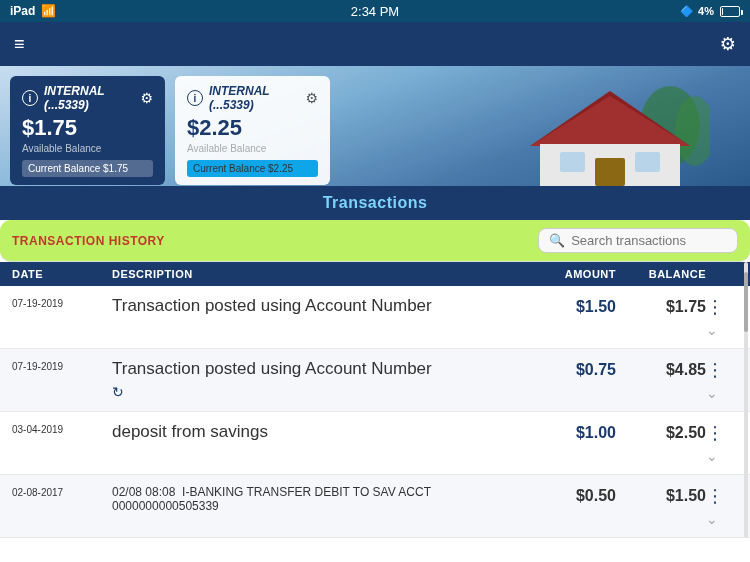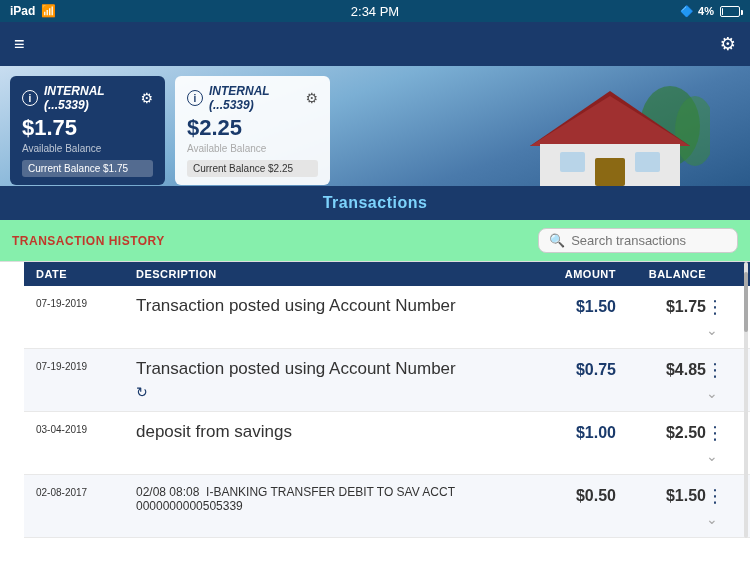--- a/index.html
+++ b/index.html
@@ -99,21 +99,21 @@
     .account-card.selected .available-label { color: rgba(255,255,255,0.7); }
     .current-balance-bar {
       margin-top: 6px;
       background: rgba(255,255,255,0.25);
       border-radius: 3px;
       padding: 3px 6px;
       font-size: 10px;
       color: white;
     }
     .account-card:not(.selected) .current-balance-bar {
-      background: #e5e5e5;
+      background: #0ea5e9;
       color: #333;
     }
 
     
     .transactions-header {
       background: #1a3a6b;
       color: #7dd3fc;
       text-align: center;
       padding: 8px 0;
       font-size: 16px;
@@ -121,21 +121,22 @@
       letter-spacing: 0.5px;
     }
 
     
     .history-bar {
       display: flex;
       align-items: center;
       justify-content: space-between;
       padding: 8px 12px;
       border-bottom: 1px solid #ddd;
-      background: #86efac;
+      background: #bef264;
+      border-radius: 11px;
     }
     .history-title {
       font-size: 12px;
       font-weight: 700;
       color: #c0392b;
       letter-spacing: 0.5px;
     }
     .search-box {
       display: flex;
       align-items: center;
@@ -202,21 +203,21 @@
       border-radius: 2px;
     }
     .scroll-thumb {
       width: 4px;
       height: 60px;
       background: #aaa;
       border-radius: 2px;
       position: absolute;
       top: 10px;
     }
-    .table-wrap { position: relative; margin-left: 24px; }
+    .table-wrap { position: relative; }
   </style>
 </head>
 <body>
 
 <div class="status-bar">
   <div class="status-bar-left">
     <span>iPad</span>
     <span>📶</span>
   </div>
   <div class="status-bar-center">2:34 PM</div>

